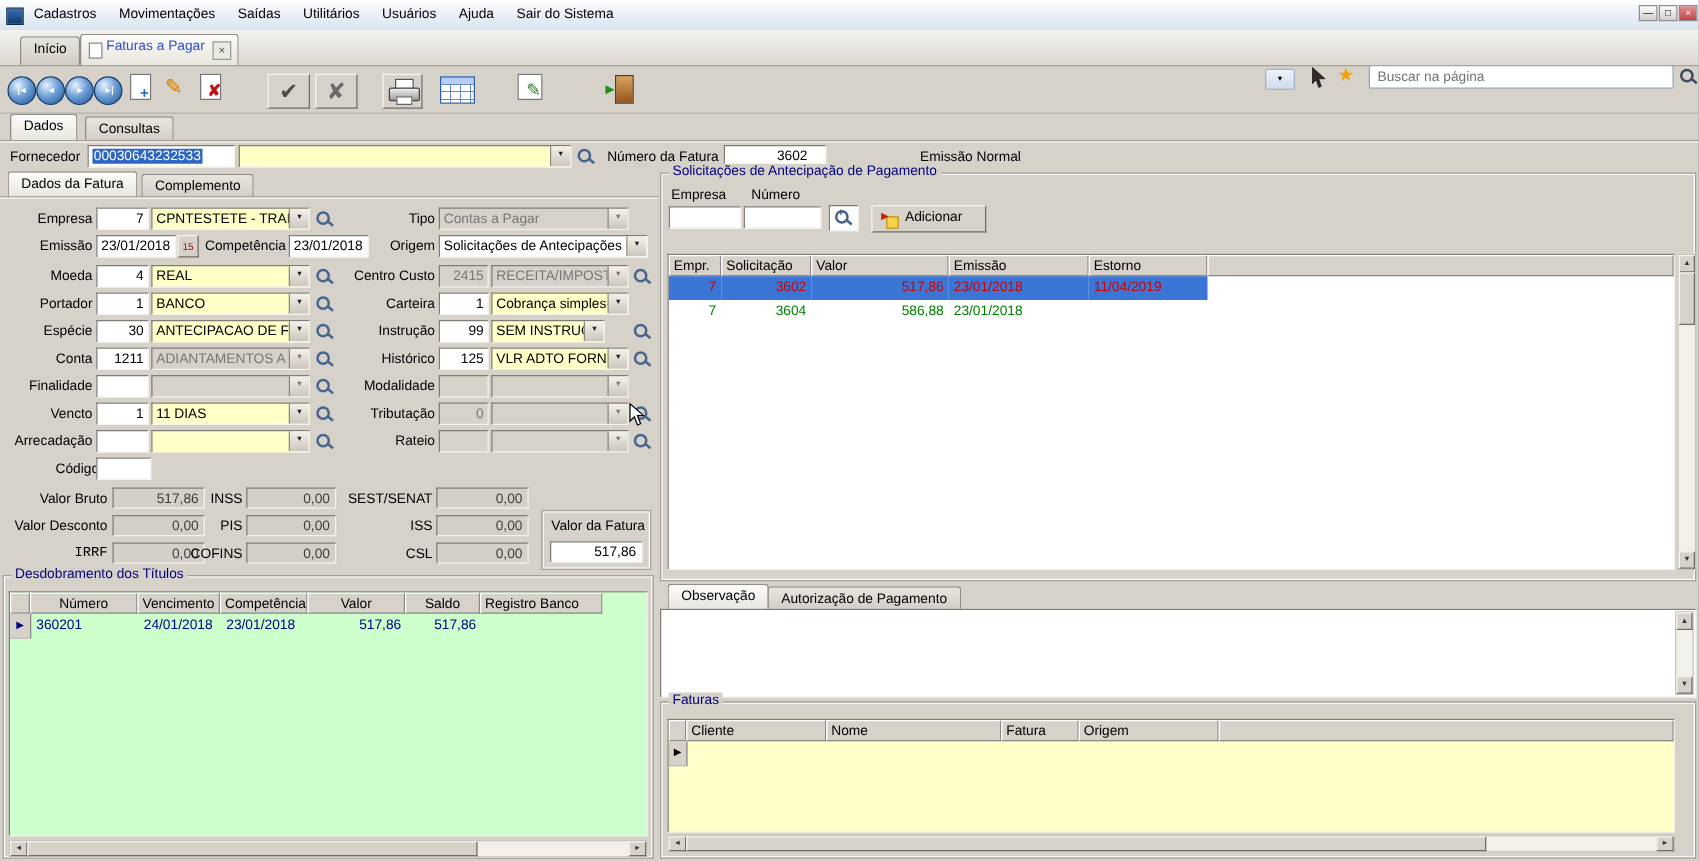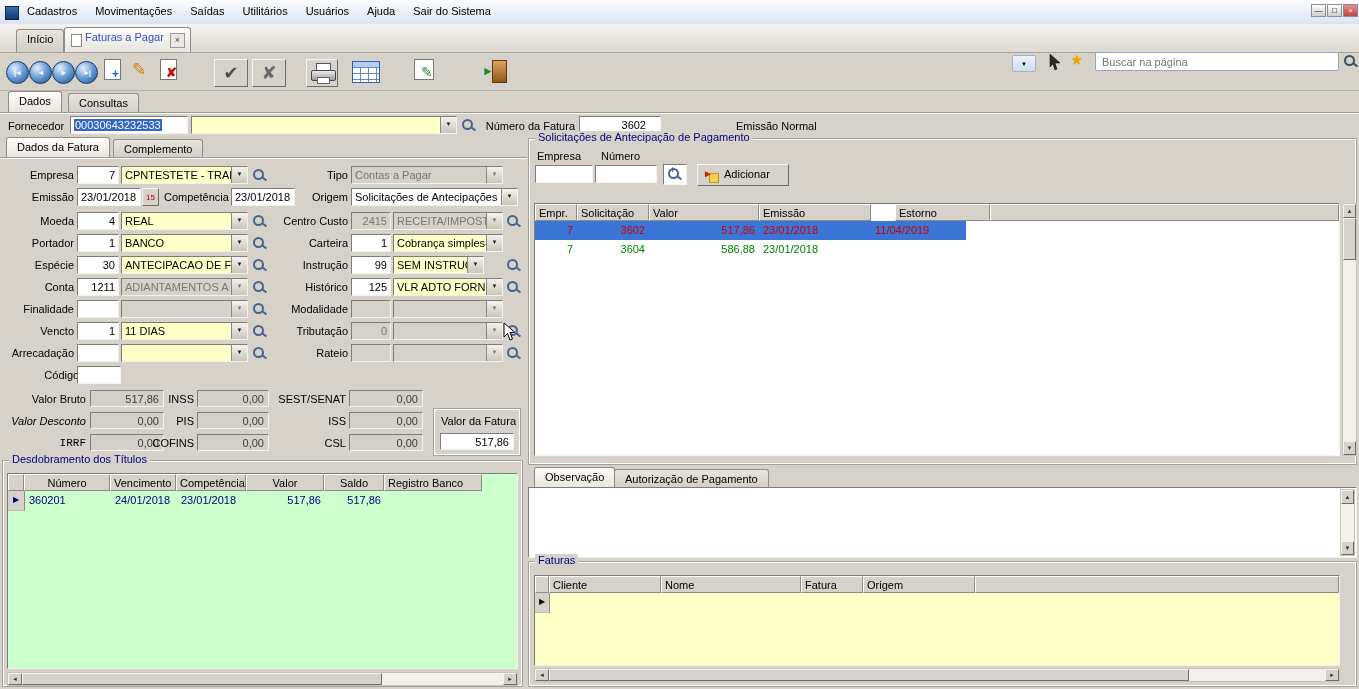--- a/index.html
+++ b/index.html
@@ -348,21 +348,21 @@
     <polygon points="1,1 1,15 4.5,11.5 7,18 9.5,17 7,10.5 12,10.5" fill="#fff" stroke="#000" stroke-width="1"></polygon>
   </svg>
 
   <span class="lblr" style="left:0;top:393px;width:86px;">Valor Bruto</span>
   <span class="tot" style="left:90px;top:390px;width:74px;">517,86</span>
   <span class="lblr" style="left:150px;top:393px;width:44px;">INSS</span>
   <span class="tot" style="left:197px;top:390px;width:72px;">0,00</span>
   <span class="lblr" style="left:276px;top:393px;width:70px;">SEST/SENAT</span>
   <span class="tot" style="left:349px;top:390px;width:74px;">0,00</span>
 
-  <span class="lblr" style="left:0;top:415px;width:86px;font-style:italic;">Valor Desconto</span>
+  <span class="lblr" style="left:0;top:415px;width:86px;">Valor Desconto</span>
   <span class="tot" style="left:90px;top:412px;width:74px;">0,00</span>
   <span class="lblr" style="left:150px;top:415px;width:44px;">PIS</span>
   <span class="tot" style="left:197px;top:412px;width:72px;">0,00</span>
   <span class="lblr" style="left:276px;top:415px;width:70px;">ISS</span>
   <span class="tot" style="left:349px;top:412px;width:74px;">0,00</span>
 
   <span class="lblr" style="left:0;top:437px;width:86px;font-family:Liberation Mono, monospace;">IRRF</span>
   <span class="tot" style="left:90px;top:434px;width:74px;">0,00</span>
   <span class="lblr" style="left:150px;top:437px;width:44px;">COFINS</span>
   <span class="tot" style="left:197px;top:434px;width:72px;">0,00</span>
@@ -425,21 +425,21 @@
       </span>
       <span>Adicionar</span>
     </span>
 
     <div class="abs sunken" style="left:5px;top:64px;width:806px;height:253px;background:#fff;overflow:hidden;">
       <div class="grow">
         <span class="gh" style="width:42px;flex:0 0 42px;">Empr.</span>
         <span class="gh" style="width:72px;flex:0 0 72px;">Solicitação</span>
         <span class="gh" style="width:110px;flex:0 0 110px;">Valor</span>
         <span class="gh" style="width:112px;flex:0 0 112px;">Emissão</span>
-        <span class="gh" style="width:95px;flex:0 0 95px;margin-left:24px;">Estorno</span>
+        <span class="gh" style="width:95px;flex:0 0 95px;">Estorno</span>
         <span class="gh" style="flex:1;"></span>
       </div>
       <div class="grow" style="color:#cc0000;">
         <span class="gc" style="width:42px;flex:0 0 42px;text-align:right;background:#3b76d6;">7</span>
         <span class="gc" style="width:72px;flex:0 0 72px;text-align:right;background:#3b76d6;">3602</span>
         <span class="gc" style="width:110px;flex:0 0 110px;text-align:right;background:#3b76d6;">517,86</span>
         <span class="gc" style="width:112px;flex:0 0 112px;background:#3b76d6;">23/01/2018</span>
         <span class="gc" style="width:95px;flex:0 0 95px;background:#3b76d6;">11/04/2019</span>
         <span style="flex:1;"></span>
       </div>

